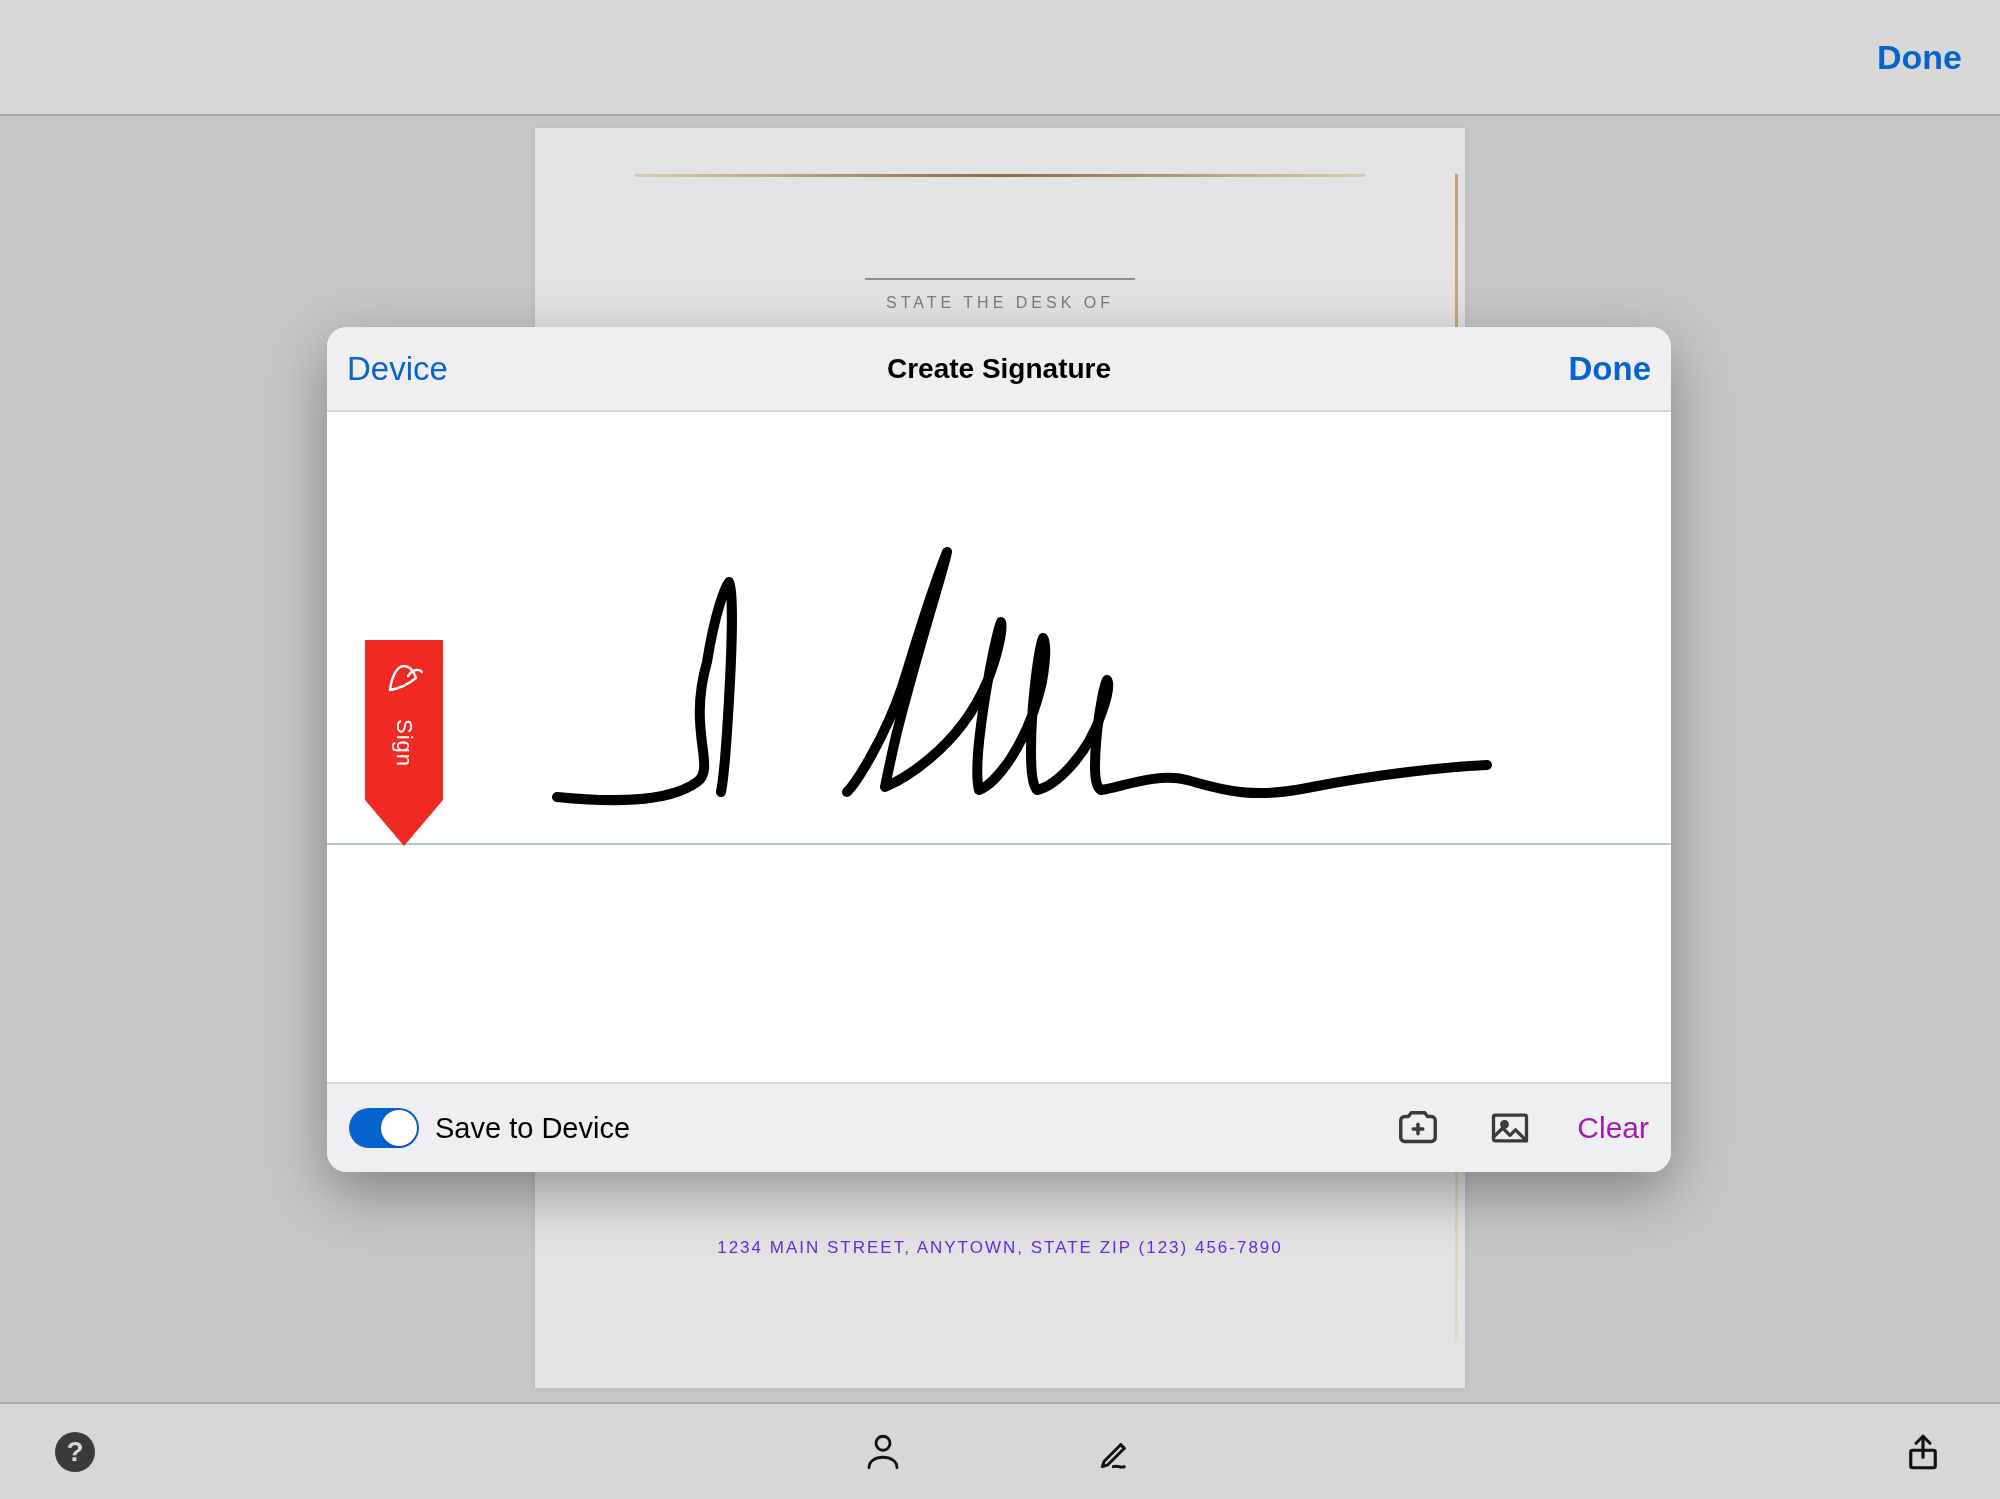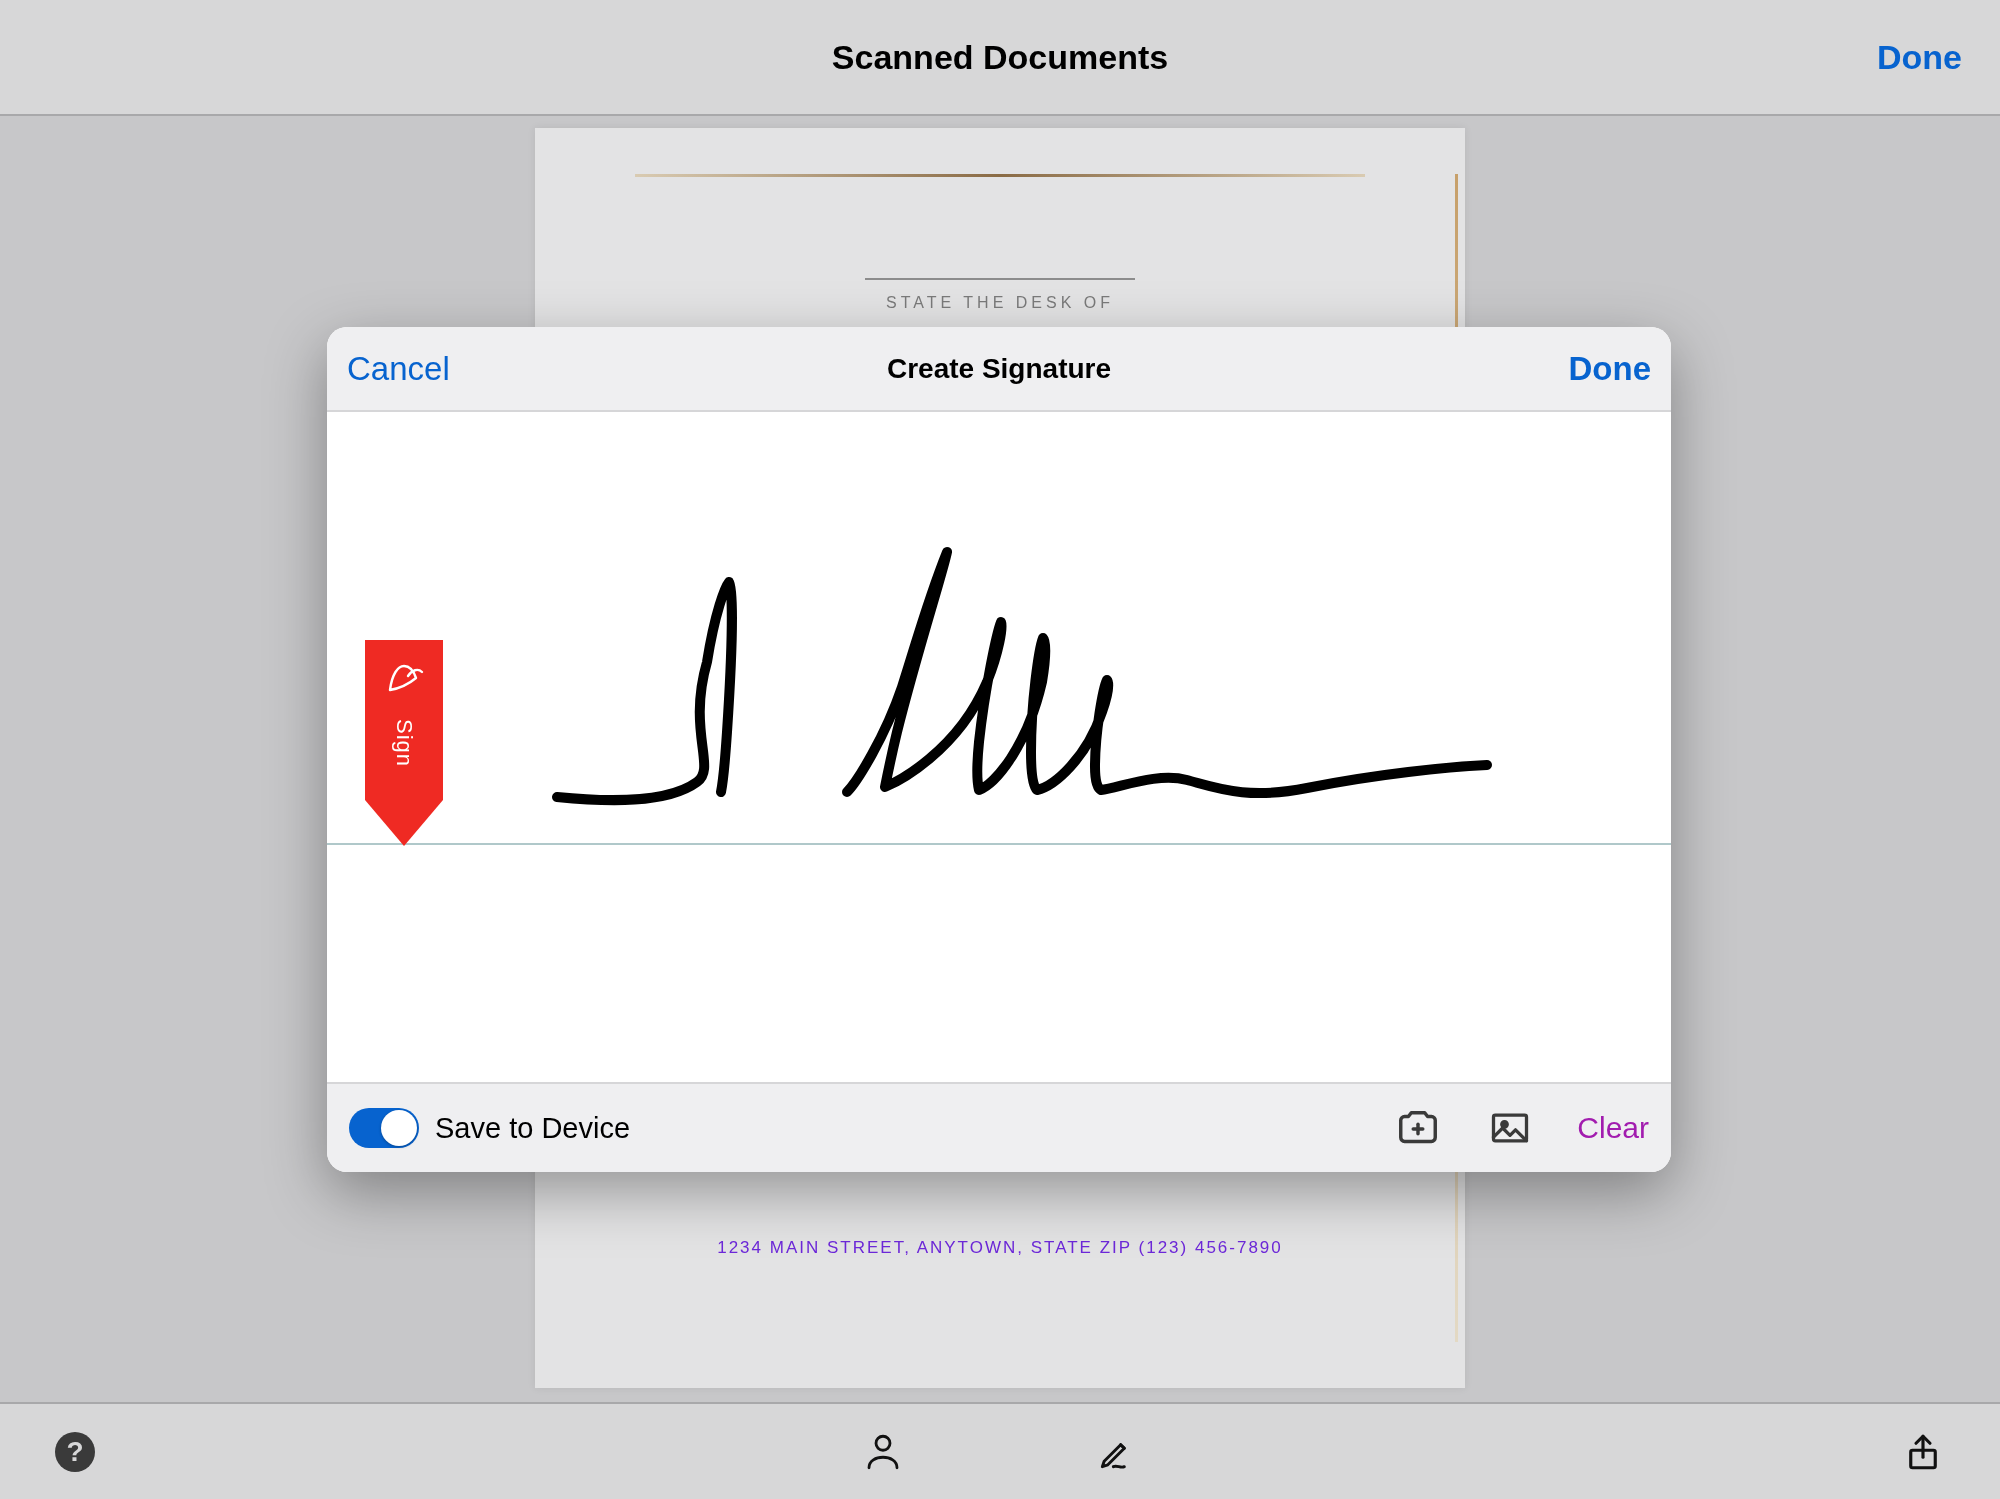--- a/index.html
+++ b/index.html
@@ -239,21 +239,20 @@
     margin-right: 28px;
   }
   .clear-btn {
     font-size:30px; color:#a21caf; cursor:pointer;
   }
 </style>
 </head>
 <body>
 
 <div class="topbar">
-  <div class="topbar-title">Scanned Documents</div>
   <div class="topbar-done">Done</div>
 </div>
 
 <div class="doc-stage">
   <div class="doc-page">
     <div class="tan-line-top"></div>
     <div class="tan-line-right"></div>
     <div class="doc-head">
       <div class="rule"></div>
       <div class="from">STATE THE DESK OF</div>
@@ -284,21 +283,21 @@
     <svg width="42" height="42" viewBox="0 0 24 24" fill="none" stroke="#111" stroke-width="1.8" stroke-linecap="round" stroke-linejoin="round">
       <path d="M12 3v12"></path>
       <path d="M8 7l4-4 4 4"></path>
       <rect x="5" y="11" width="14" height="10" rx="1"></rect>
     </svg>
   </div>
 </div>
 
 <div class="modal">
   <div class="modal-header">
-    <div class="cancel">Cancel</div>
+    <div class="cancel">Device</div>
     <div class="title">Create Signature</div>
     <div class="done">Done</div>
   </div>
 
   <div class="signature-area">
     <div class="signature-baseline"></div>
 
     <div class="bookmark">
       <svg width="78" height="206" viewBox="0 0 78 206">
         <path d="M0 0 H78 V160 L39 206 L0 160 Z" fill="#ef2a23"></path>

